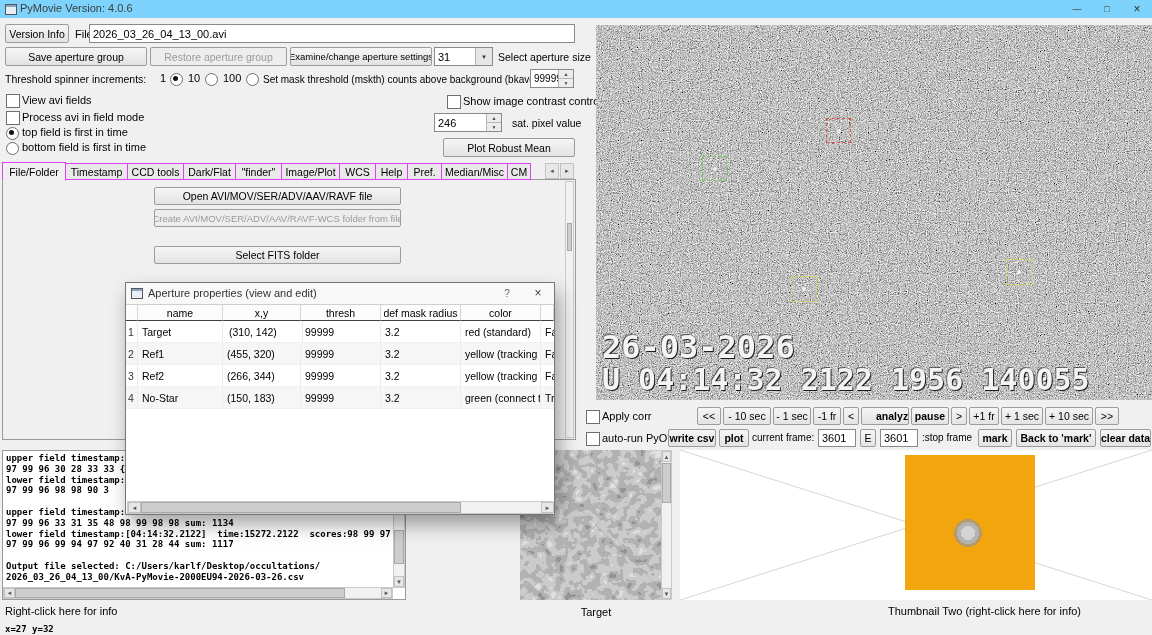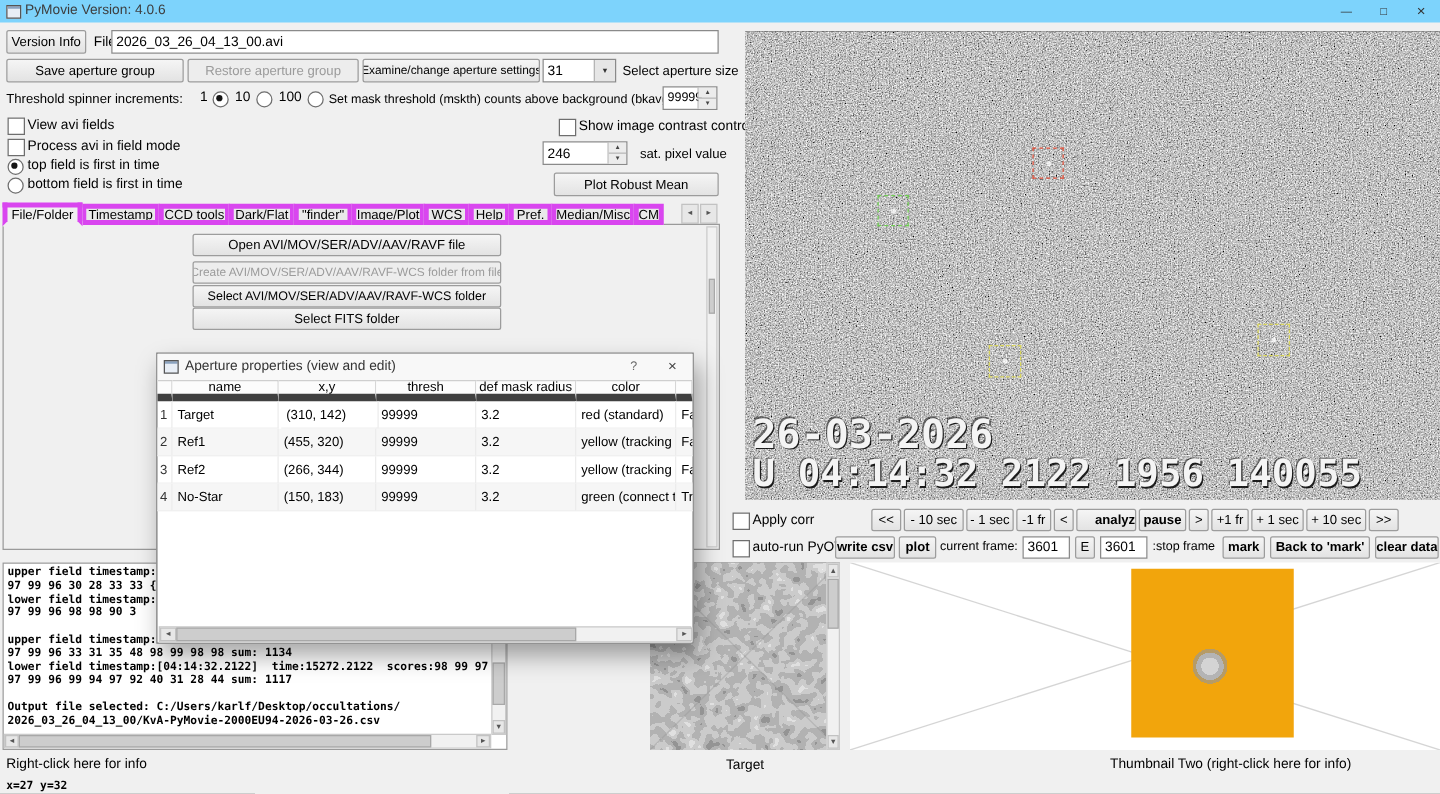--- a/index.html
+++ b/index.html
@@ -19,27 +19,27 @@
   .spinctl i + i{border-top:1px solid #b5b5b5;}
   .combobtn{position:absolute;right:0;top:0;bottom:0;width:16px;display:flex;align-items:center;justify-content:center;
             font-size:6px;color:#333;background:#e6e6e6;border-left:1px solid #b5b5b5;}
   .chk{position:absolute;width:12px;height:12px;background:#fff;border:1px solid #6e6e6e;}
   .rad{position:absolute;width:11px;height:11px;background:#fff;border:1px solid #6e6e6e;border-radius:50%;}
   .rad.on::after{content:'';position:absolute;left:2px;top:2px;width:5px;height:5px;border-radius:50%;background:#141414;}
   .titlebar{position:absolute;left:0;top:0;width:1152px;height:18px;background:#7dd3fc;display:flex;align-items:center;}
   .app-icon{width:10px;height:9px;border:1px solid #555;background:#e8eef6;margin-left:5px;box-shadow:inset 0 2px 0 #8aa3c0;}
   .winbtn{position:absolute;top:0;width:30px;height:18px;display:flex;align-items:center;justify-content:center;font-size:9px;color:#333;}
   .tab{display:inline-flex;align-items:center;justify-content:center;height:17px;margin-top:2px;margin-right:-1px;
-       background:#e9e9e9;border:4px solid #d946ef;font-size:10.5px;box-sizing:border-box;overflow:hidden;white-space:nowrap;}
+       background:#e9e9e9;border:1px solid #d946ef;font-size:10.5px;box-sizing:border-box;overflow:hidden;white-space:nowrap;}
   .tab.sel{height:19px;margin-top:0;background:#f0f0f0;border-bottom-color:#f0f0f0;position:relative;z-index:4;}
   .panel{position:absolute;left:2px;top:179px;width:574px;height:261px;border:1px solid #9a9a9a;background:#f0f0f0;box-sizing:border-box;}
   .dialog{position:absolute;left:125px;top:282px;width:430px;height:233px;background:#fff;border:1px solid #767676;
           box-shadow:4px 10px 18px rgba(0,0,0,0.35);box-sizing:border-box;z-index:10;}
   .dlg-title{position:absolute;left:0;top:0;right:0;height:21px;background:#f8f8f8;border-bottom:1px solid #e2e2e2;display:flex;align-items:center;}
-  .th{position:absolute;top:21px;height:17px;background:#fcfcfc;border-top:1px solid #cfcfcf;border-bottom:6px solid #404040;
+  .th{position:absolute;top:21px;height:17px;background:#fcfcfc;border-top:1px solid #cfcfcf;border-bottom:1px solid #404040;
       border-right:1px solid #d6d6d6;display:flex;align-items:center;justify-content:center;font-size:10.5px;box-sizing:border-box;}
   .tr{position:absolute;left:0;width:428px;height:22px;}
   .tr.alt{background:#f6f6f6;}
   .td{position:absolute;top:0;height:22px;line-height:22px;font-size:10.5px;padding-left:4px;box-sizing:border-box;
       border-right:1px solid #ececec;border-bottom:1px solid #f0f0f0;overflow:hidden;white-space:nowrap;}
   .imgview{position:absolute;left:596px;top:25px;width:556px;height:375px;background:#1a1a1a;overflow:hidden;}
   .vcr{position:absolute;font-family:"DejaVu Sans Mono","Liberation Mono",monospace;font-weight:bold;color:#f4f4f4;
        text-shadow:1px 1px 0 rgba(0,0,0,.85), -1px -1px 0 rgba(0,0,0,.5);white-space:nowrap;}
   .ap{position:absolute;border:1px dashed;box-sizing:border-box;}
   .ap::after{content:'';position:absolute;left:50%;top:50%;width:4px;height:4px;margin:-2px 0 0 -2px;background:rgba(255,255,255,.75);border-radius:50%;}
@@ -146,21 +146,20 @@
 
   <div class="a" style="left:2px;top:161px;height:19px;white-space:nowrap;z-index:3;">
     <span class="tab sel" style="width:64px;">File/Folder</span><span class="tab" style="width:63px;">Timestamp</span><span class="tab" style="width:57px;">CCD tools</span><span class="tab" style="width:53px;">Dark/Flat</span><span class="tab" style="width:47px;">"finder"</span><span class="tab" style="width:59px;">Image/Plot</span><span class="tab" style="width:37px;">WCS</span><span class="tab" style="width:33px;">Help</span><span class="tab" style="width:35px;">Pref.</span><span class="tab" style="width:67px;">Median/Misc</span><span class="tab" style="width:24px;">CM</span>
   </div>
   <div class="sbarr" style="left:545px;top:163px;width:14px;height:16px;">◄</div>
   <div class="sbarr" style="left:560px;top:163px;width:14px;height:16px;">►</div>
 
   <div class="panel"></div>
   <div class="btn" style="left:154px;top:187px;width:247px;height:18px;">Open AVI/MOV/SER/ADV/AAV/RAVF file</div>
   <div class="btn dis" style="left:154px;top:209px;width:247px;height:18px;font-size:9.5px;">Create AVI/MOV/SER/ADV/AAV/RAVF-WCS folder from file</div>
-  <div class="btn" style="left:154px;top:228px;width:247px;height:18px;font-size:10px;">Select AVI/MOV/SER/ADV/AAV/RAVF-WCS folder</div>
   <div class="btn" style="left:154px;top:246px;width:247px;height:18px;">Select FITS folder</div>
 
   <div class="sbtrack" style="left:565px;top:181px;width:9px;height:257px;">
     <div class="sbthumb" style="left:1px;top:41px;width:5px;height:28px;"></div>
   </div>
 
   <div class="dialog">
     <div class="dlg-title">
       <span class="app-icon"></span>
       <span class="lbl" style="left:22px;top:4px;color:#333;">Aperture properties (view and edit)</span>

